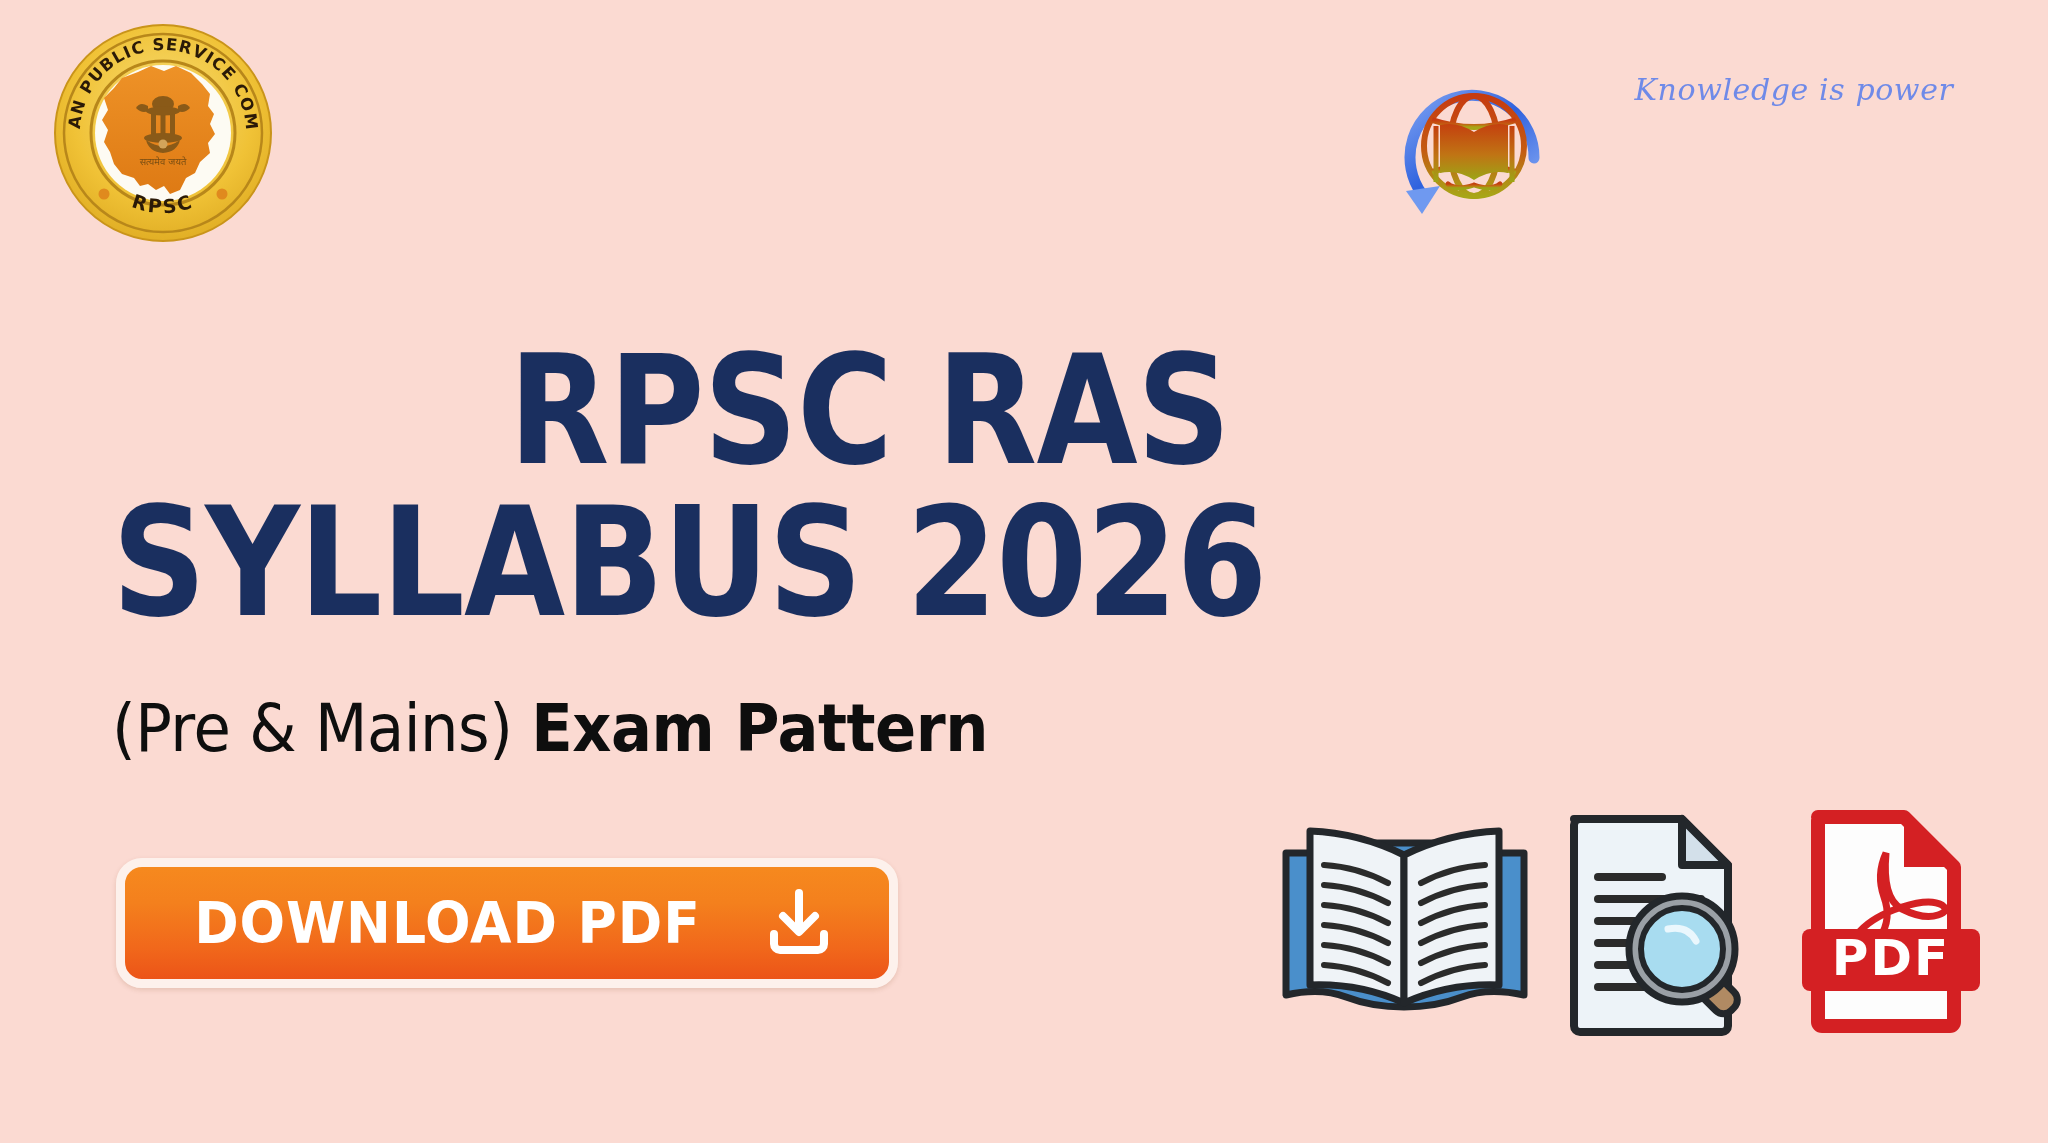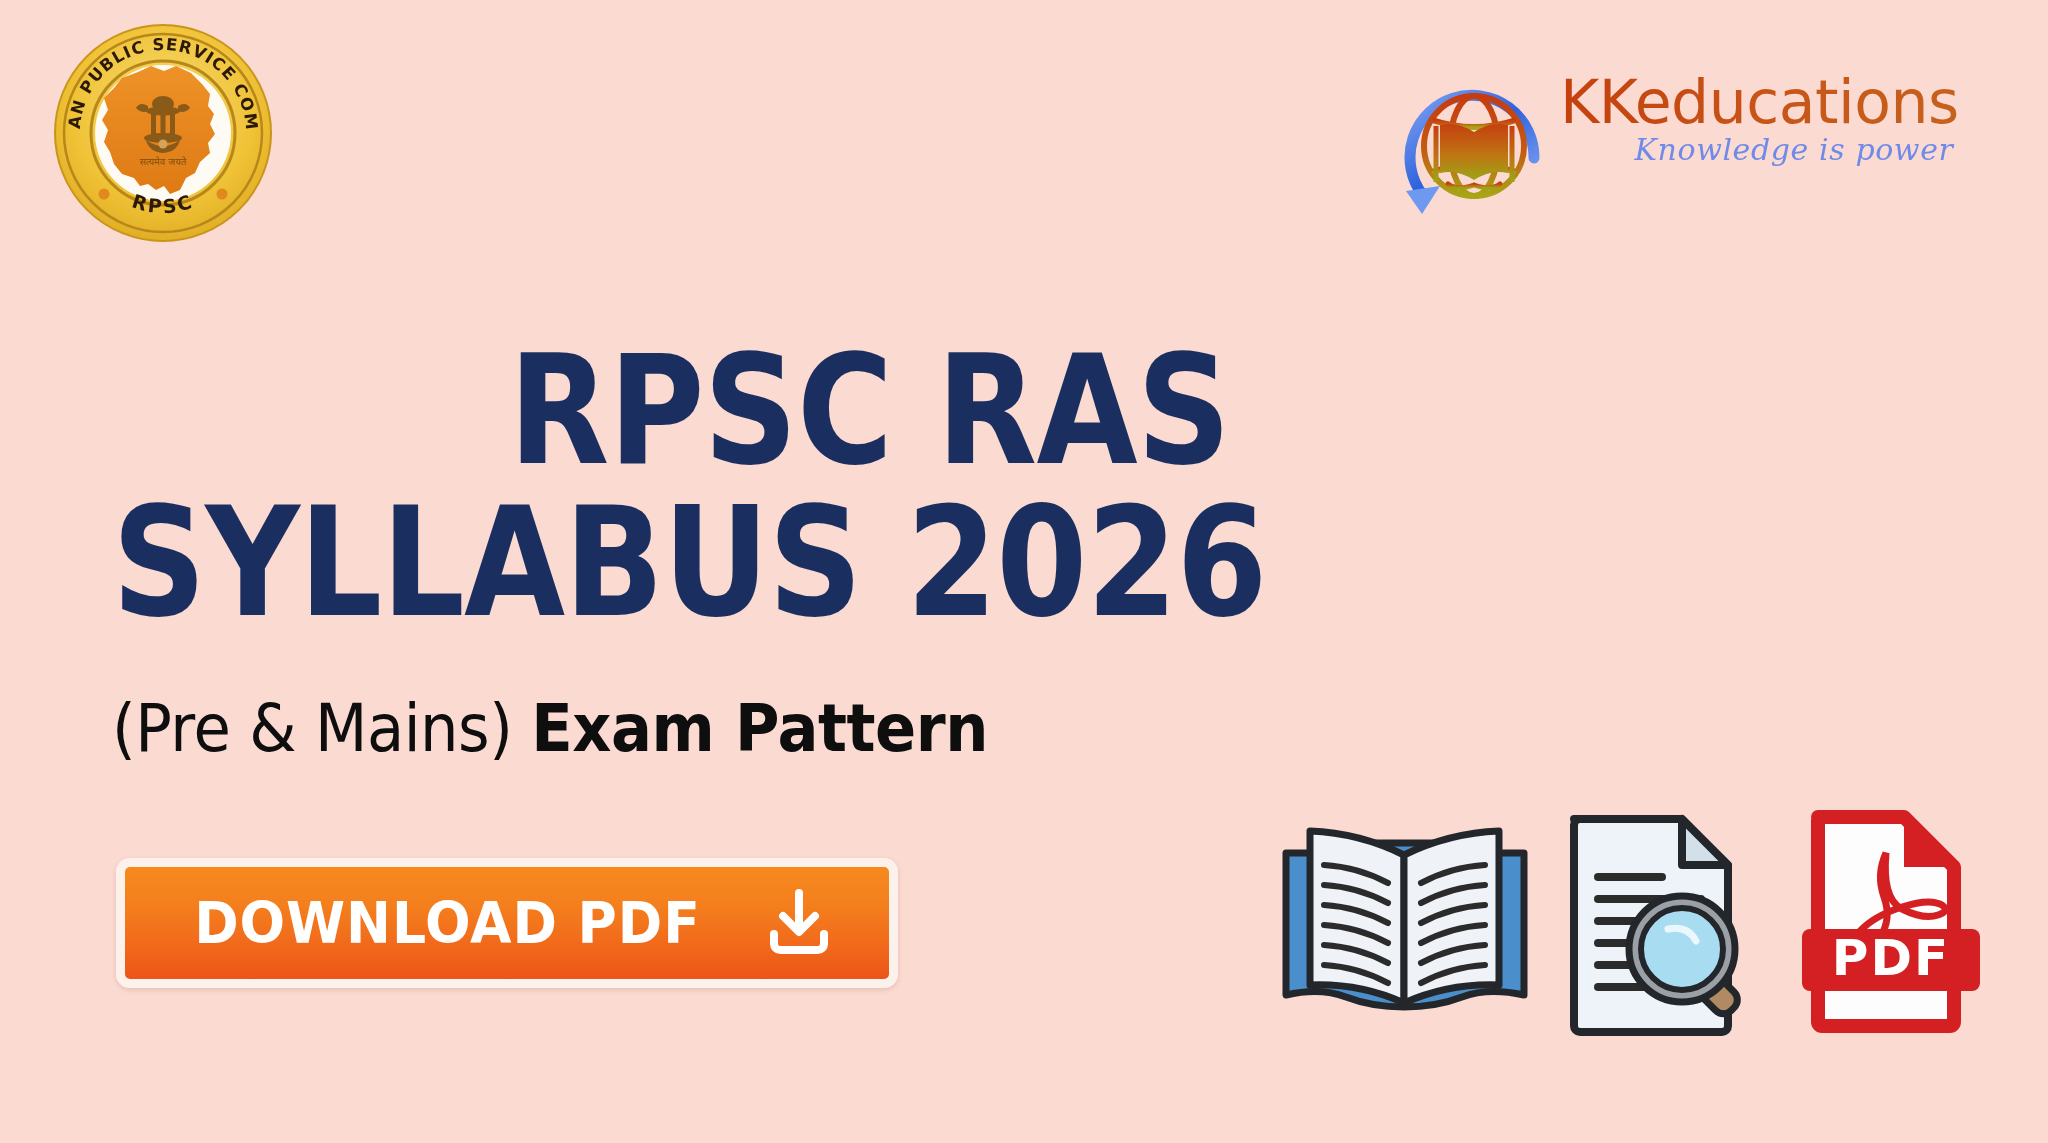--- a/index.html
+++ b/index.html
@@ -111,21 +111,21 @@
   }
   .subhead .bold { font-weight: 700; }
 
   
   .download-btn {
     position: absolute;
     left: 116px;
     top: 858px;
     width: 782px;
     height: 130px;
-    border-radius: 14px;
+    border-radius: 26px;
     background: linear-gradient(180deg, #f6891e 0%, #f4801d 32%, #f1681b 72%, #ec5418 100%);
     border: 9px solid #fdf1ec;
     box-sizing: border-box;
     box-shadow: 0 2px 5px rgba(120,60,20,0.16);
     display: flex;
     align-items: center;
     justify-content: center;
     gap: 46px;
     cursor: pointer;
   }
@@ -255,21 +255,20 @@
 
         <g>
           <path fill="url(#bookGrad)" d="M 92 78 q -17 -11 -34 -7 v 48 q 17 -4 34 7 z"></path>
           <path fill="url(#bookGrad)" d="M 92 78 q 17 -11 34 -7 v 48 q -17 -4 -34 7 z"></path>
           <path fill="none" stroke="url(#bookGrad)" stroke-width="5" d="M 54 72 v 56 M 130 72 v 56"></path>
           <path fill="none" stroke="url(#bookGrad)" stroke-width="5" stroke-linecap="round" d="M 92 131 q -18 6 -26 -1 M 92 131 q 18 6 26 -1"></path>
         </g>
       </svg>
     </div>
     <div class="kk-text-wrap">
-      <div class="kk-name">KKeducations</div>
       <div class="kk-tag">Knowledge is power</div>
     </div>
   </div>
 
   <div class="headline">
     <div class="headline-line">RPSC RAS</div>
     <div class="headline-line second">SYLLABUS 2026</div>
   </div>
 
   <div class="subhead">

